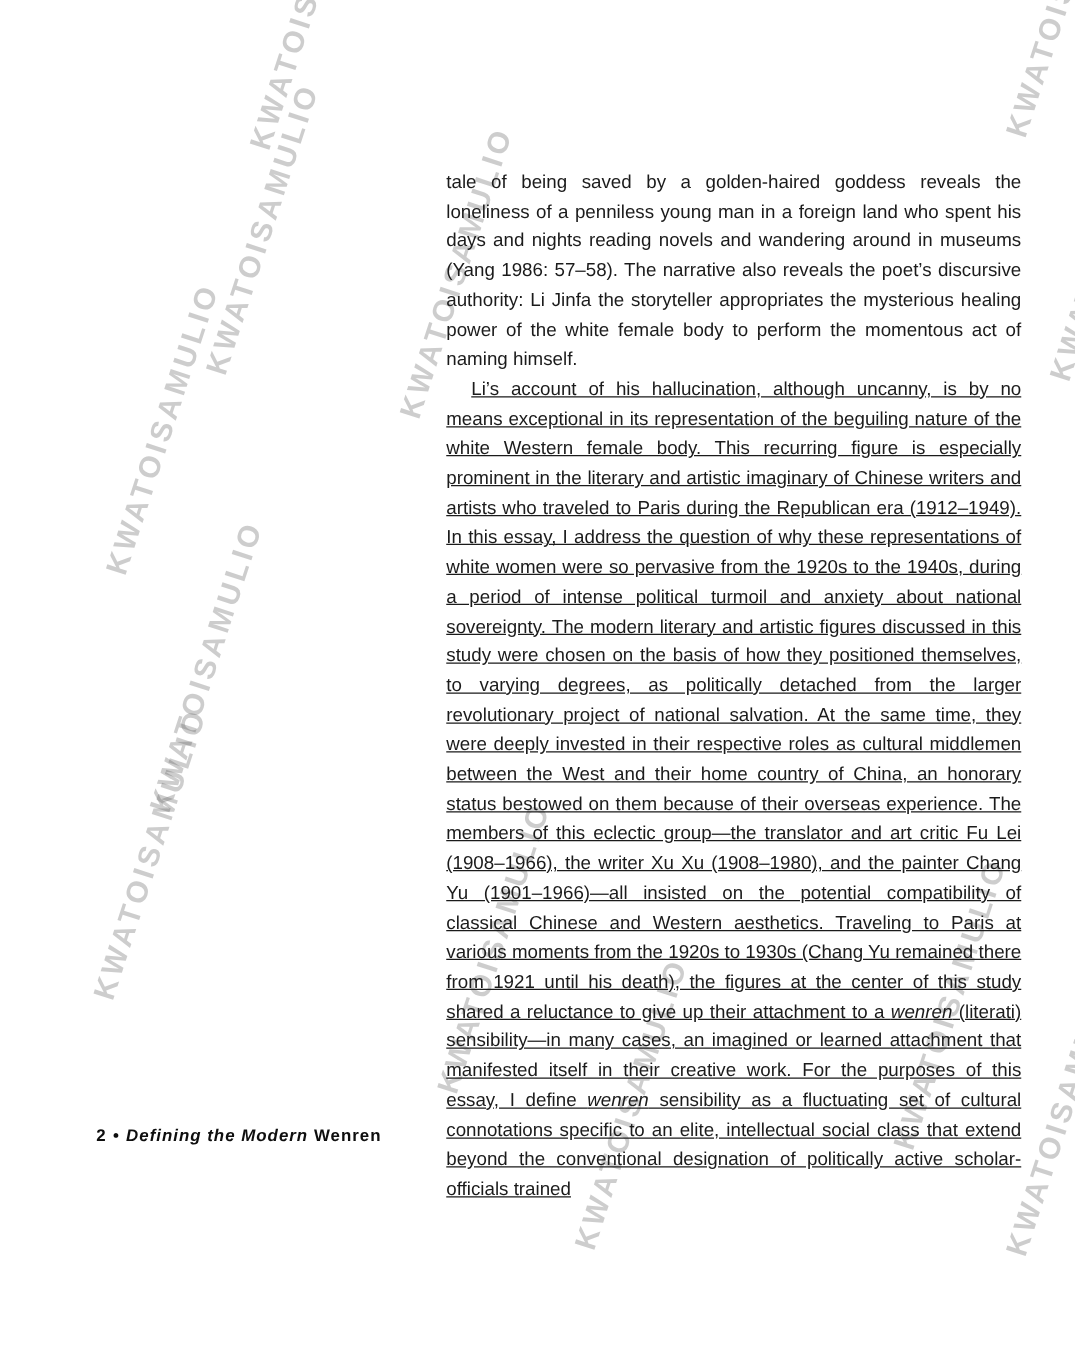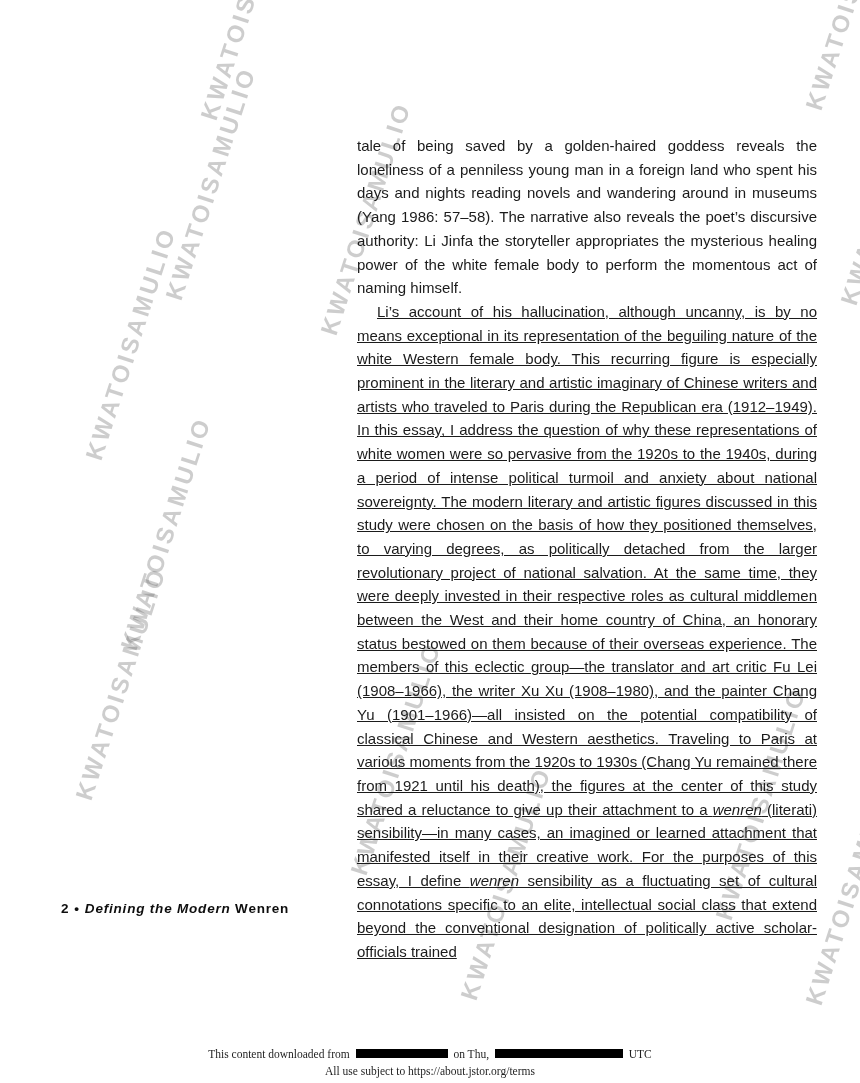--- a/index.html
+++ b/index.html
@@ -43,21 +43,21 @@
     line-height: 23.7px;
     text-align: justify;
     color: #1b1b1b;
   }
   .text-col p.indent { text-indent: 20px; text-decoration: underline; }
   .it { font-style: italic; }
 
   
   .running-footer {
     position: absolute;
-    left: 61px;
+    left: 77px;
     top: 901px;
     font-size: 13.5px;
     font-weight: bold;
     letter-spacing: 0.8px;
     color: #0e0e0e;
   }
   .running-footer .sep { margin: 0 5px; }
   .running-footer .ital { font-style: italic; }
 
   
@@ -106,26 +106,14 @@
 
   <div class="text-col">
     <p>tale of being saved by a golden-haired goddess reveals the loneliness of a penniless young man in a foreign land who spent his days and nights reading novels and wandering around in museums (Yang 1986: 57–58). The narrative also reveals the poet’s discursive authority: Li Jinfa the storyteller appropriates the mysterious healing power of the white female body to perform the momentous act of naming himself.</p>
     <p class="indent"><span>Li’s account of his hallucination, although uncanny, is by no means exceptional in its representation of the beguiling nature of the white Western female body. This recurring figure is especially prominent in the literary and artistic imaginary of Chinese writers and artists who traveled to Paris during the Republican era (1912–1949). In this essay, I address the question of why these representations of white women were so pervasive from the 1920s to the 1940s, during a period of intense political turmoil and anxiety about national sovereignty. The modern literary and artistic figures discussed in this study were chosen on the basis of how they positioned themselves, to varying degrees, as politically detached from the larger revolutionary project of national salvation. At the same time, they were deeply invested in their respective roles as cultural middlemen between the West and their home country of China, an honorary status bestowed on them because of their overseas experience. The members of this eclectic group—the translator and art critic Fu Lei (1908–1966), the writer Xu Xu (1908–1980), and the painter Chang Yu (1901–1966)—all insisted on the potential compatibility of classical Chinese and Western aesthetics. Traveling to Paris at various moments from the 1920s to 1930s (Chang Yu remained there from 1921 until his death), the figures at the center of this study shared a reluctance to give up their attachment to a </span><span class="it">wenren</span><span> (literati) sensibility—in many cases, an imagined or learned attachment that manifested itself in their creative work. For the purposes of this essay, I define </span><span class="it">wenren</span><span> sensibility as a fluctuating set of cultural connotations specific to an elite, intellectual social class that extend beyond the conventional designation of politically active scholar-officials trained</span></p>
   </div>
 
   <div class="running-footer">
     <span>2</span><span class="sep">•</span><span class="ital">Defining the Modern</span>&nbsp;<span>Wenren</span>
   </div>
 
-  <div class="download-notice">
-    <div>
-      <span>This content downloaded from</span>
-      <span class="redact r1"></span>
-      <span>on Thu,</span>
-      <span class="redact r2"></span>
-      <span>UTC</span>
-    </div>
-    <div>
-      <a href="#" class="terms-link">All use subject to https://about.jstor.org/terms</a>
-    </div>
-  </div>
 
 </div>
 
 </body></html>

